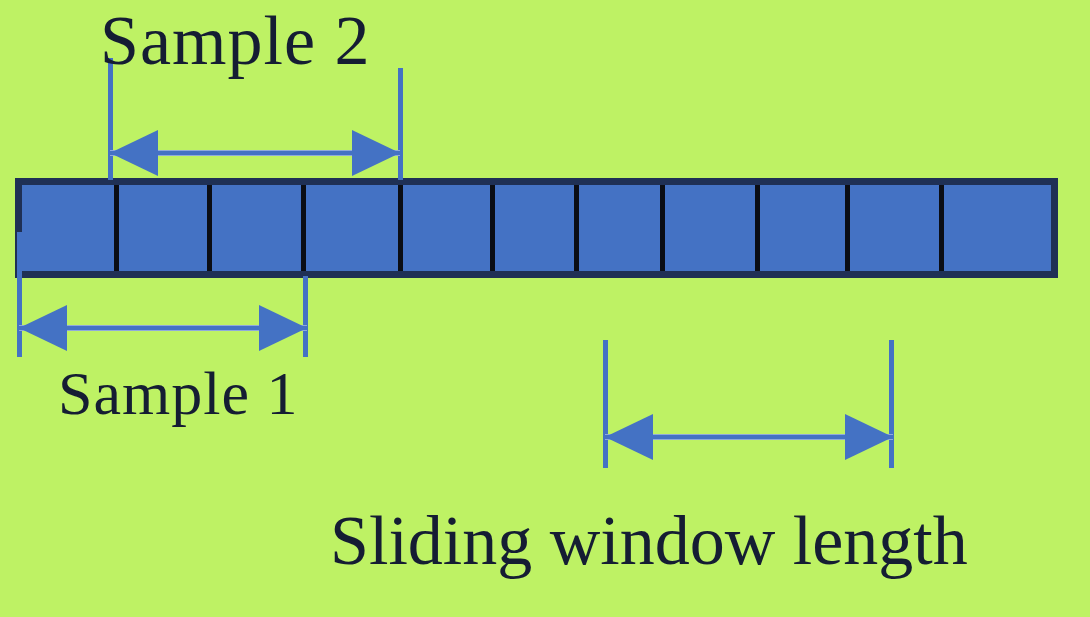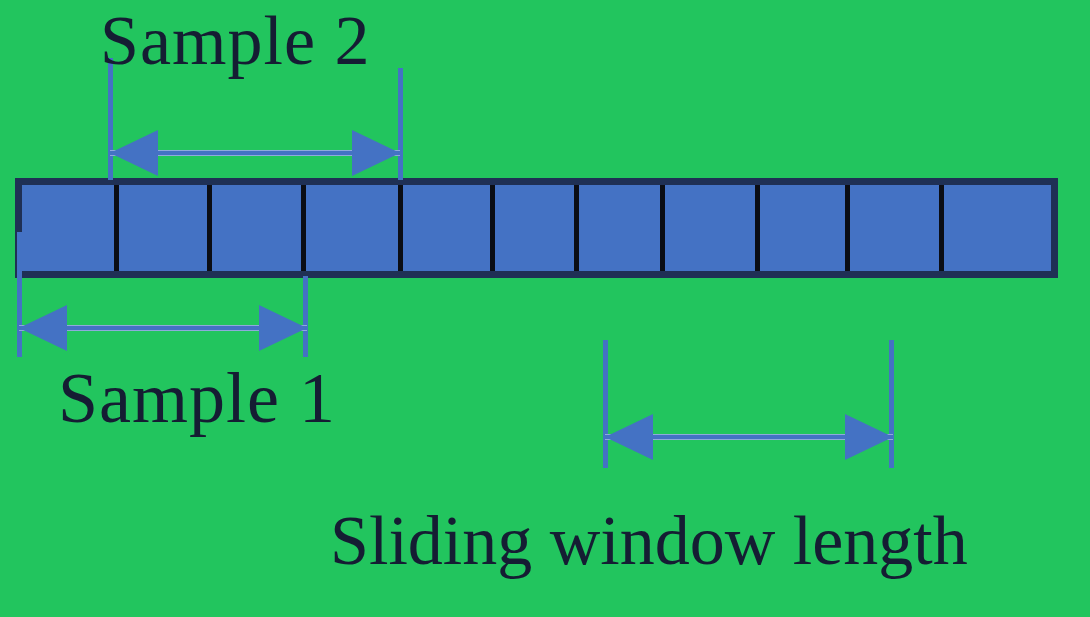--- a/index.html
+++ b/index.html
@@ -7,21 +7,21 @@
     padding: 0;
     background: #ffffff;
   }
   body {
     font-family: "Liberation Serif", serif;
   }
   #canvas {
     position: relative;
     width: 1090px;
     height: 617px;
-    background: #22c55e;
+    background: #bef264;
     overflow: hidden;
   }
 
   
   .seq-bar {
     position: absolute;
     box-sizing: border-box;
     left: 15px;
     top: 178px;
     width: 1043px;
@@ -84,21 +84,21 @@
   
   .label {
     position: absolute;
     color: #151d33;
     font-family: "Liberation Serif", serif;
     font-weight: 400;
     white-space: nowrap;
     line-height: 1;
   }
   #label-sample2 { left: 100px; top: 6px;   font-size: 70px; letter-spacing: 1px; }
-  #label-sample1 { left: 58px;  top: 362px; font-size: 72px; letter-spacing: 1px; }
+  #label-sample1 { left: 58px;  top: 362px; font-size: 62px; letter-spacing: 1px; }
   #label-window  { left: 316px; top: 506px; font-size: 70px; letter-spacing: 0px; margin-left: 14px; }
 </style>
 </head>
 <body>
 
 <div id="canvas">
 
   <div class="seq-bar">
     <div class="seq-cell" style="width:9.4%"></div>
     <div class="seq-cell" style="width:9.1%"></div>

